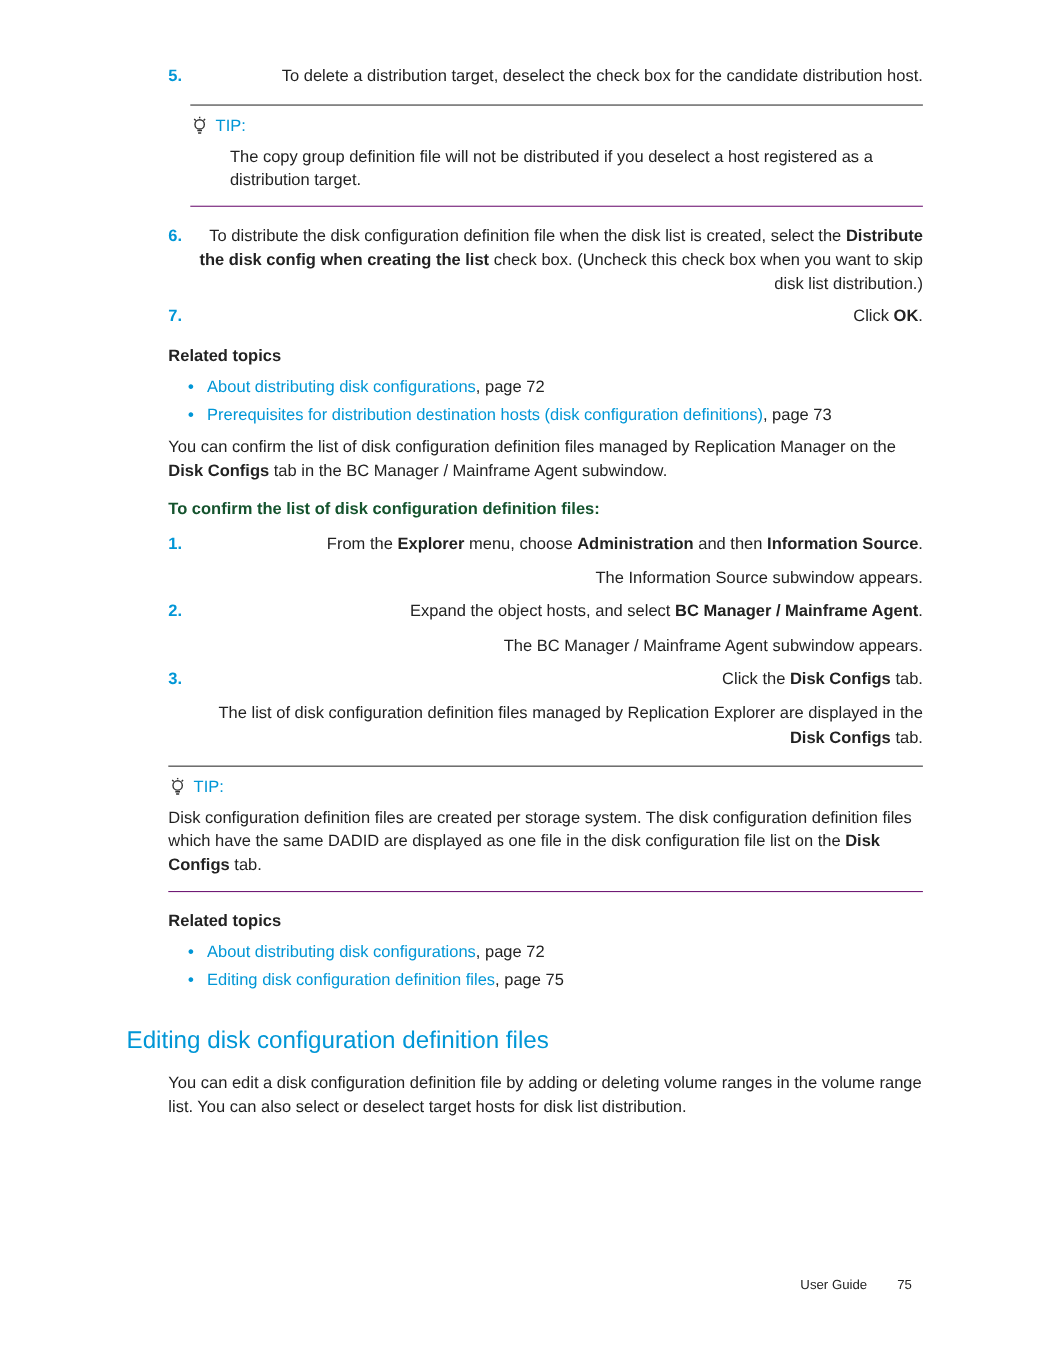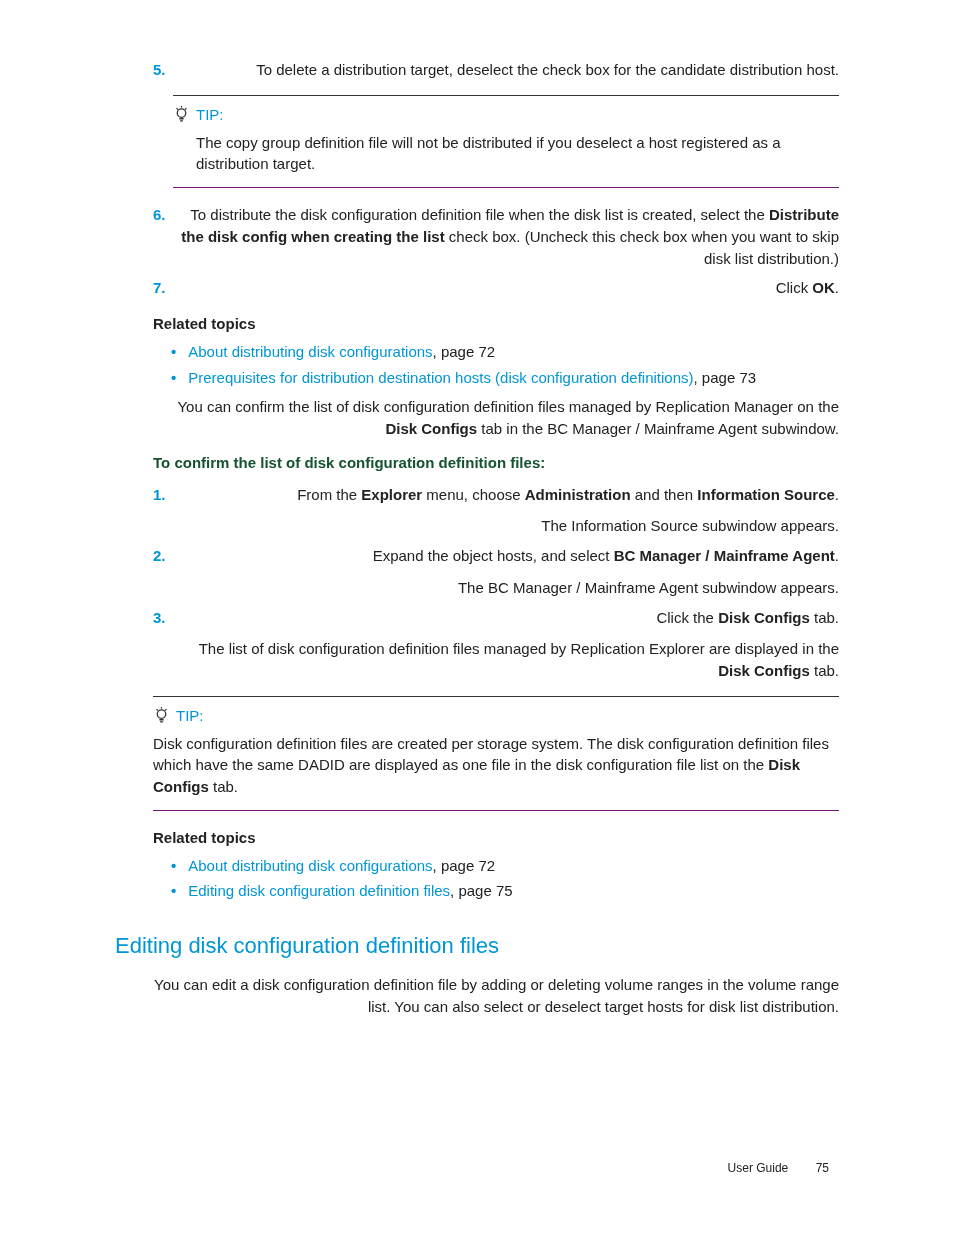--- a/index.html
+++ b/index.html
@@ -47,21 +47,21 @@
     align-items: center;
     gap: 6px;
     margin-bottom: 6px;
   }
   .tip-icon { width: 17px; height: 17px; color: #333; flex-shrink:0; }
   .tip-label {
     color: #0096d6;
     font-size: 15px;
   }
   .tip-body {
-    margin-left: 23px;
+    margin-left: 36px;
   }
   .related-heading {
     font-weight: bold;
     margin: 14px 0 6px 38px;
   }
   .related-list {
     margin-left: 56px;
   }
   .related-item {
     display: flex;
@@ -71,21 +71,20 @@
   .bullet { color: #0096d6; font-weight:bold; }
   .link { color: #0096d6; }
   .h2 {
     color: #0096d6;
     font-size: 22px;
     font-weight: normal;
     margin: 28px 0 12px 0;
   }
   .para {
     margin: 8px 0 10px 38px;
-    text-align: right;
   }
   .proc-heading {
     color: #14532d;
     font-weight: bold;
     margin: 12px 0 10px 38px;
   }
   .bold { font-weight: bold; }
   .footer {
     position: absolute;
     bottom: 58px;

